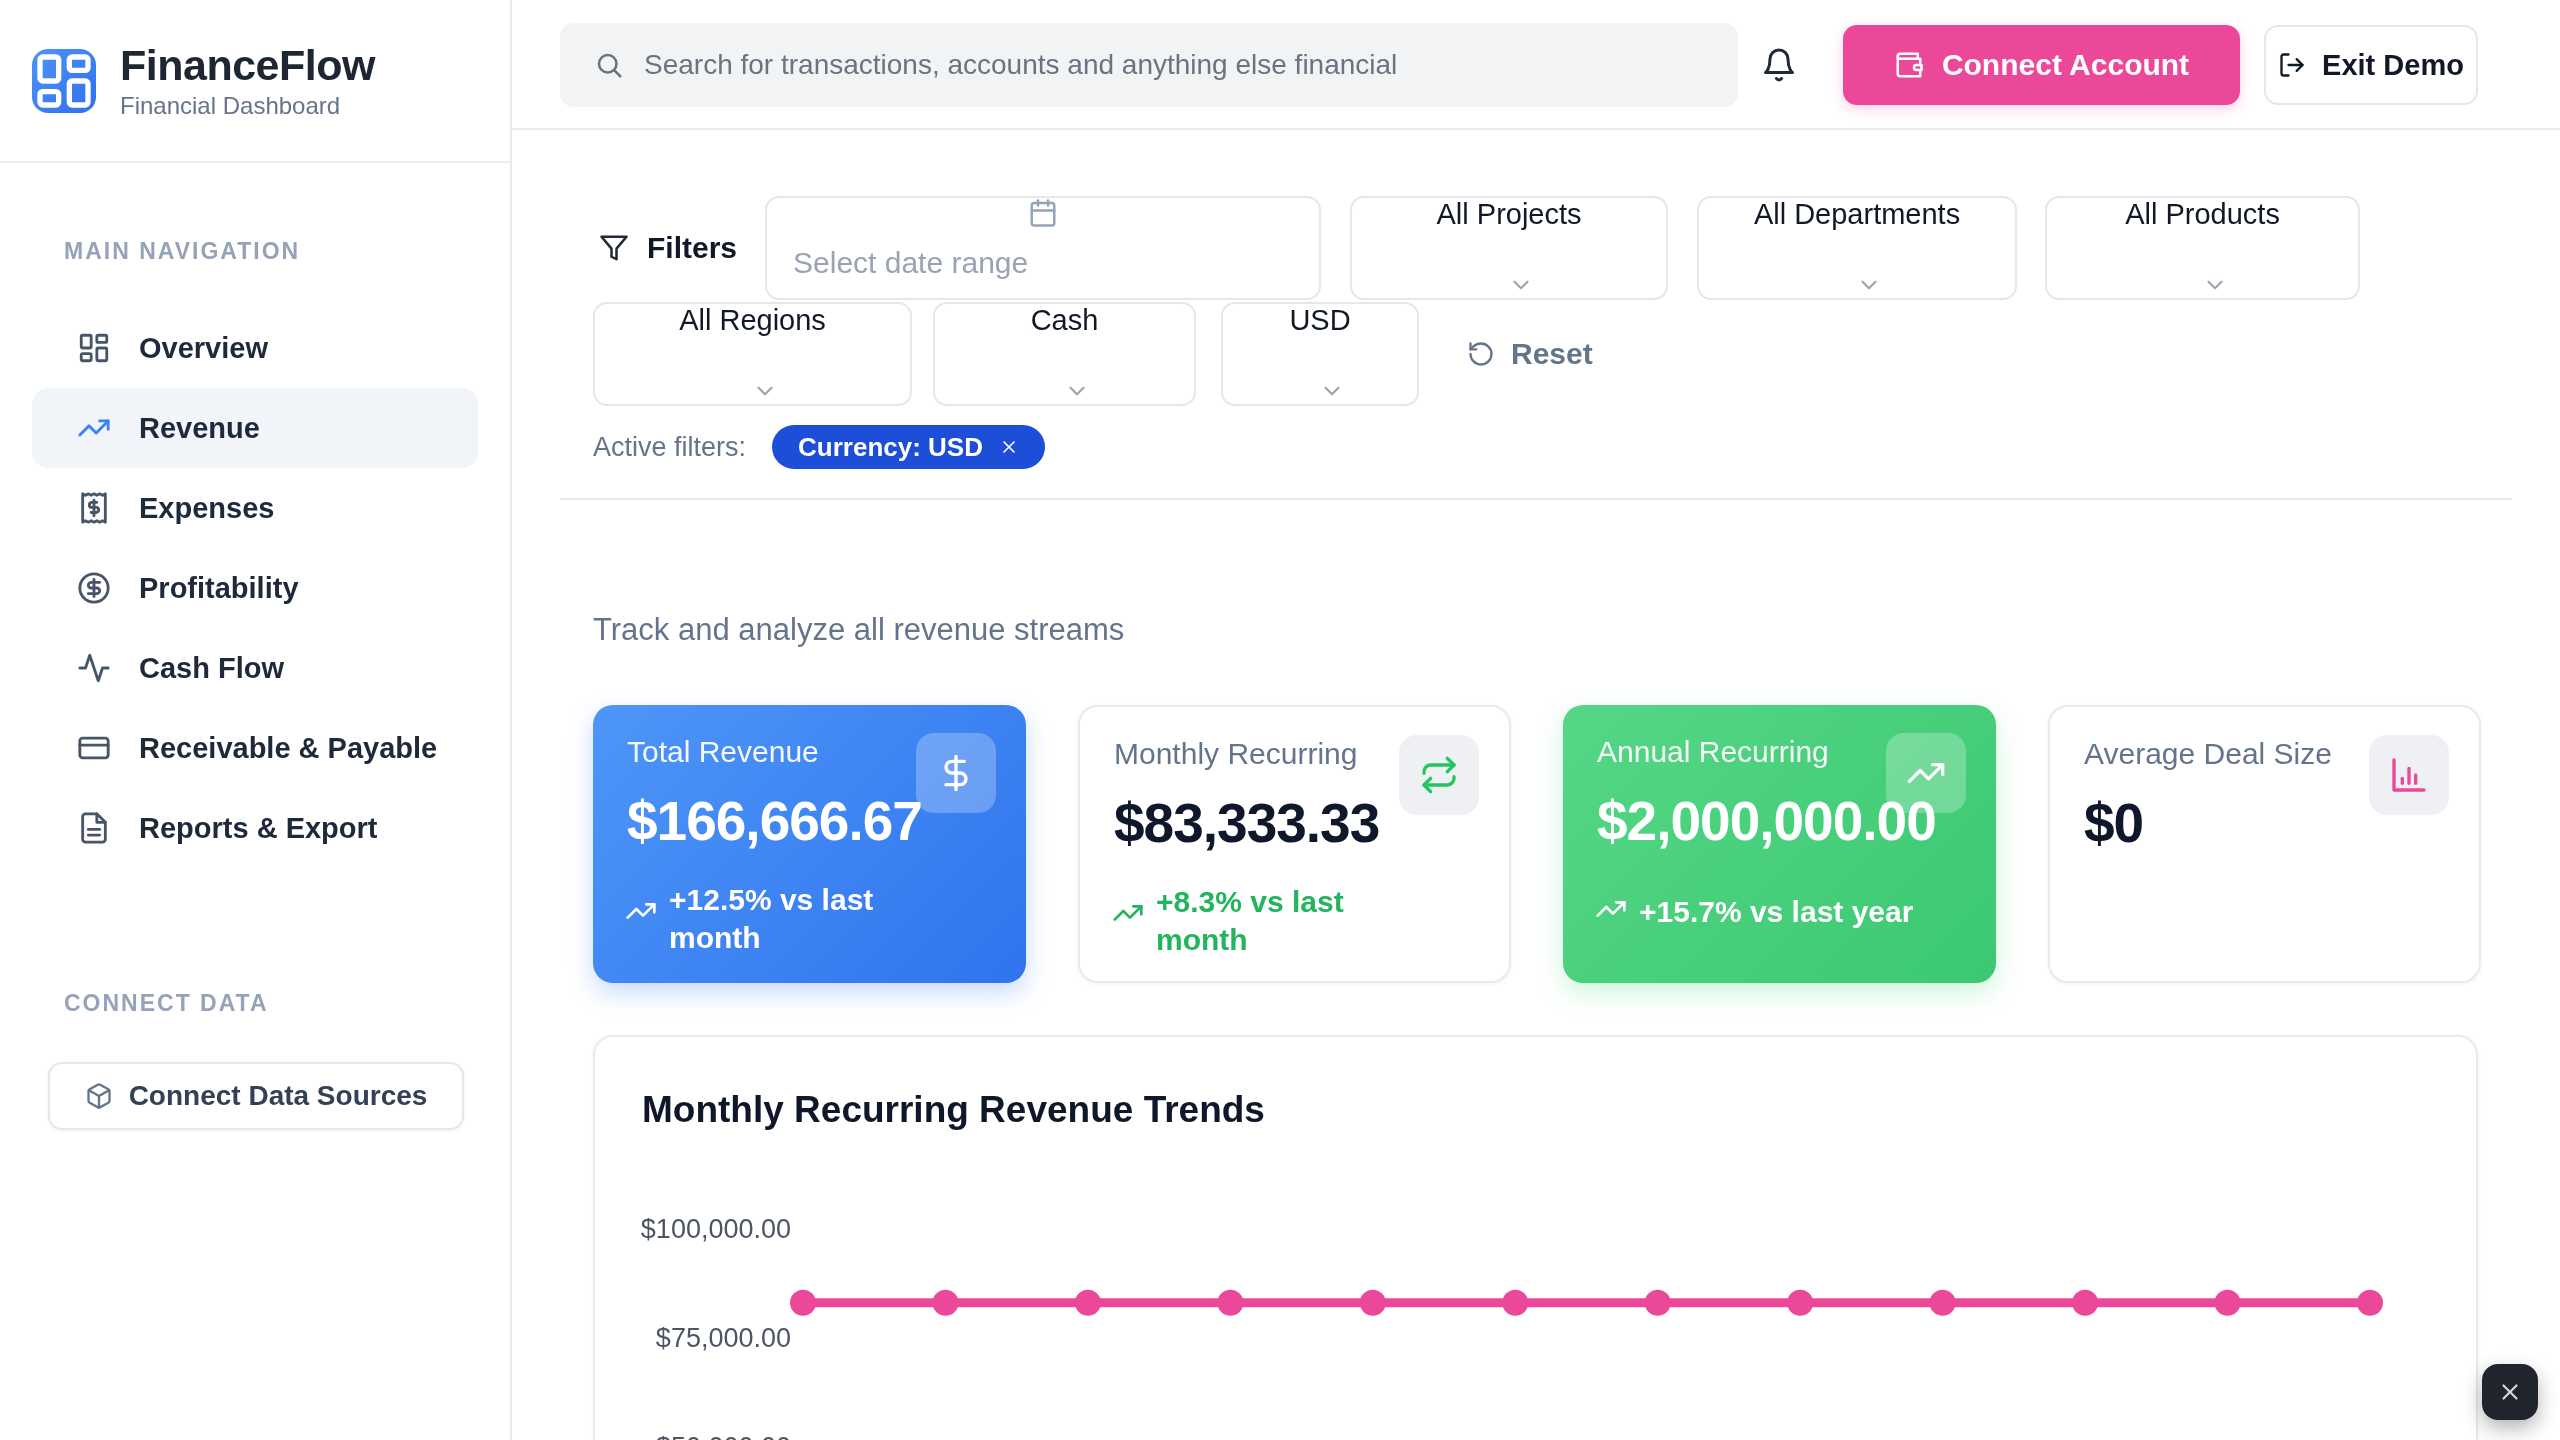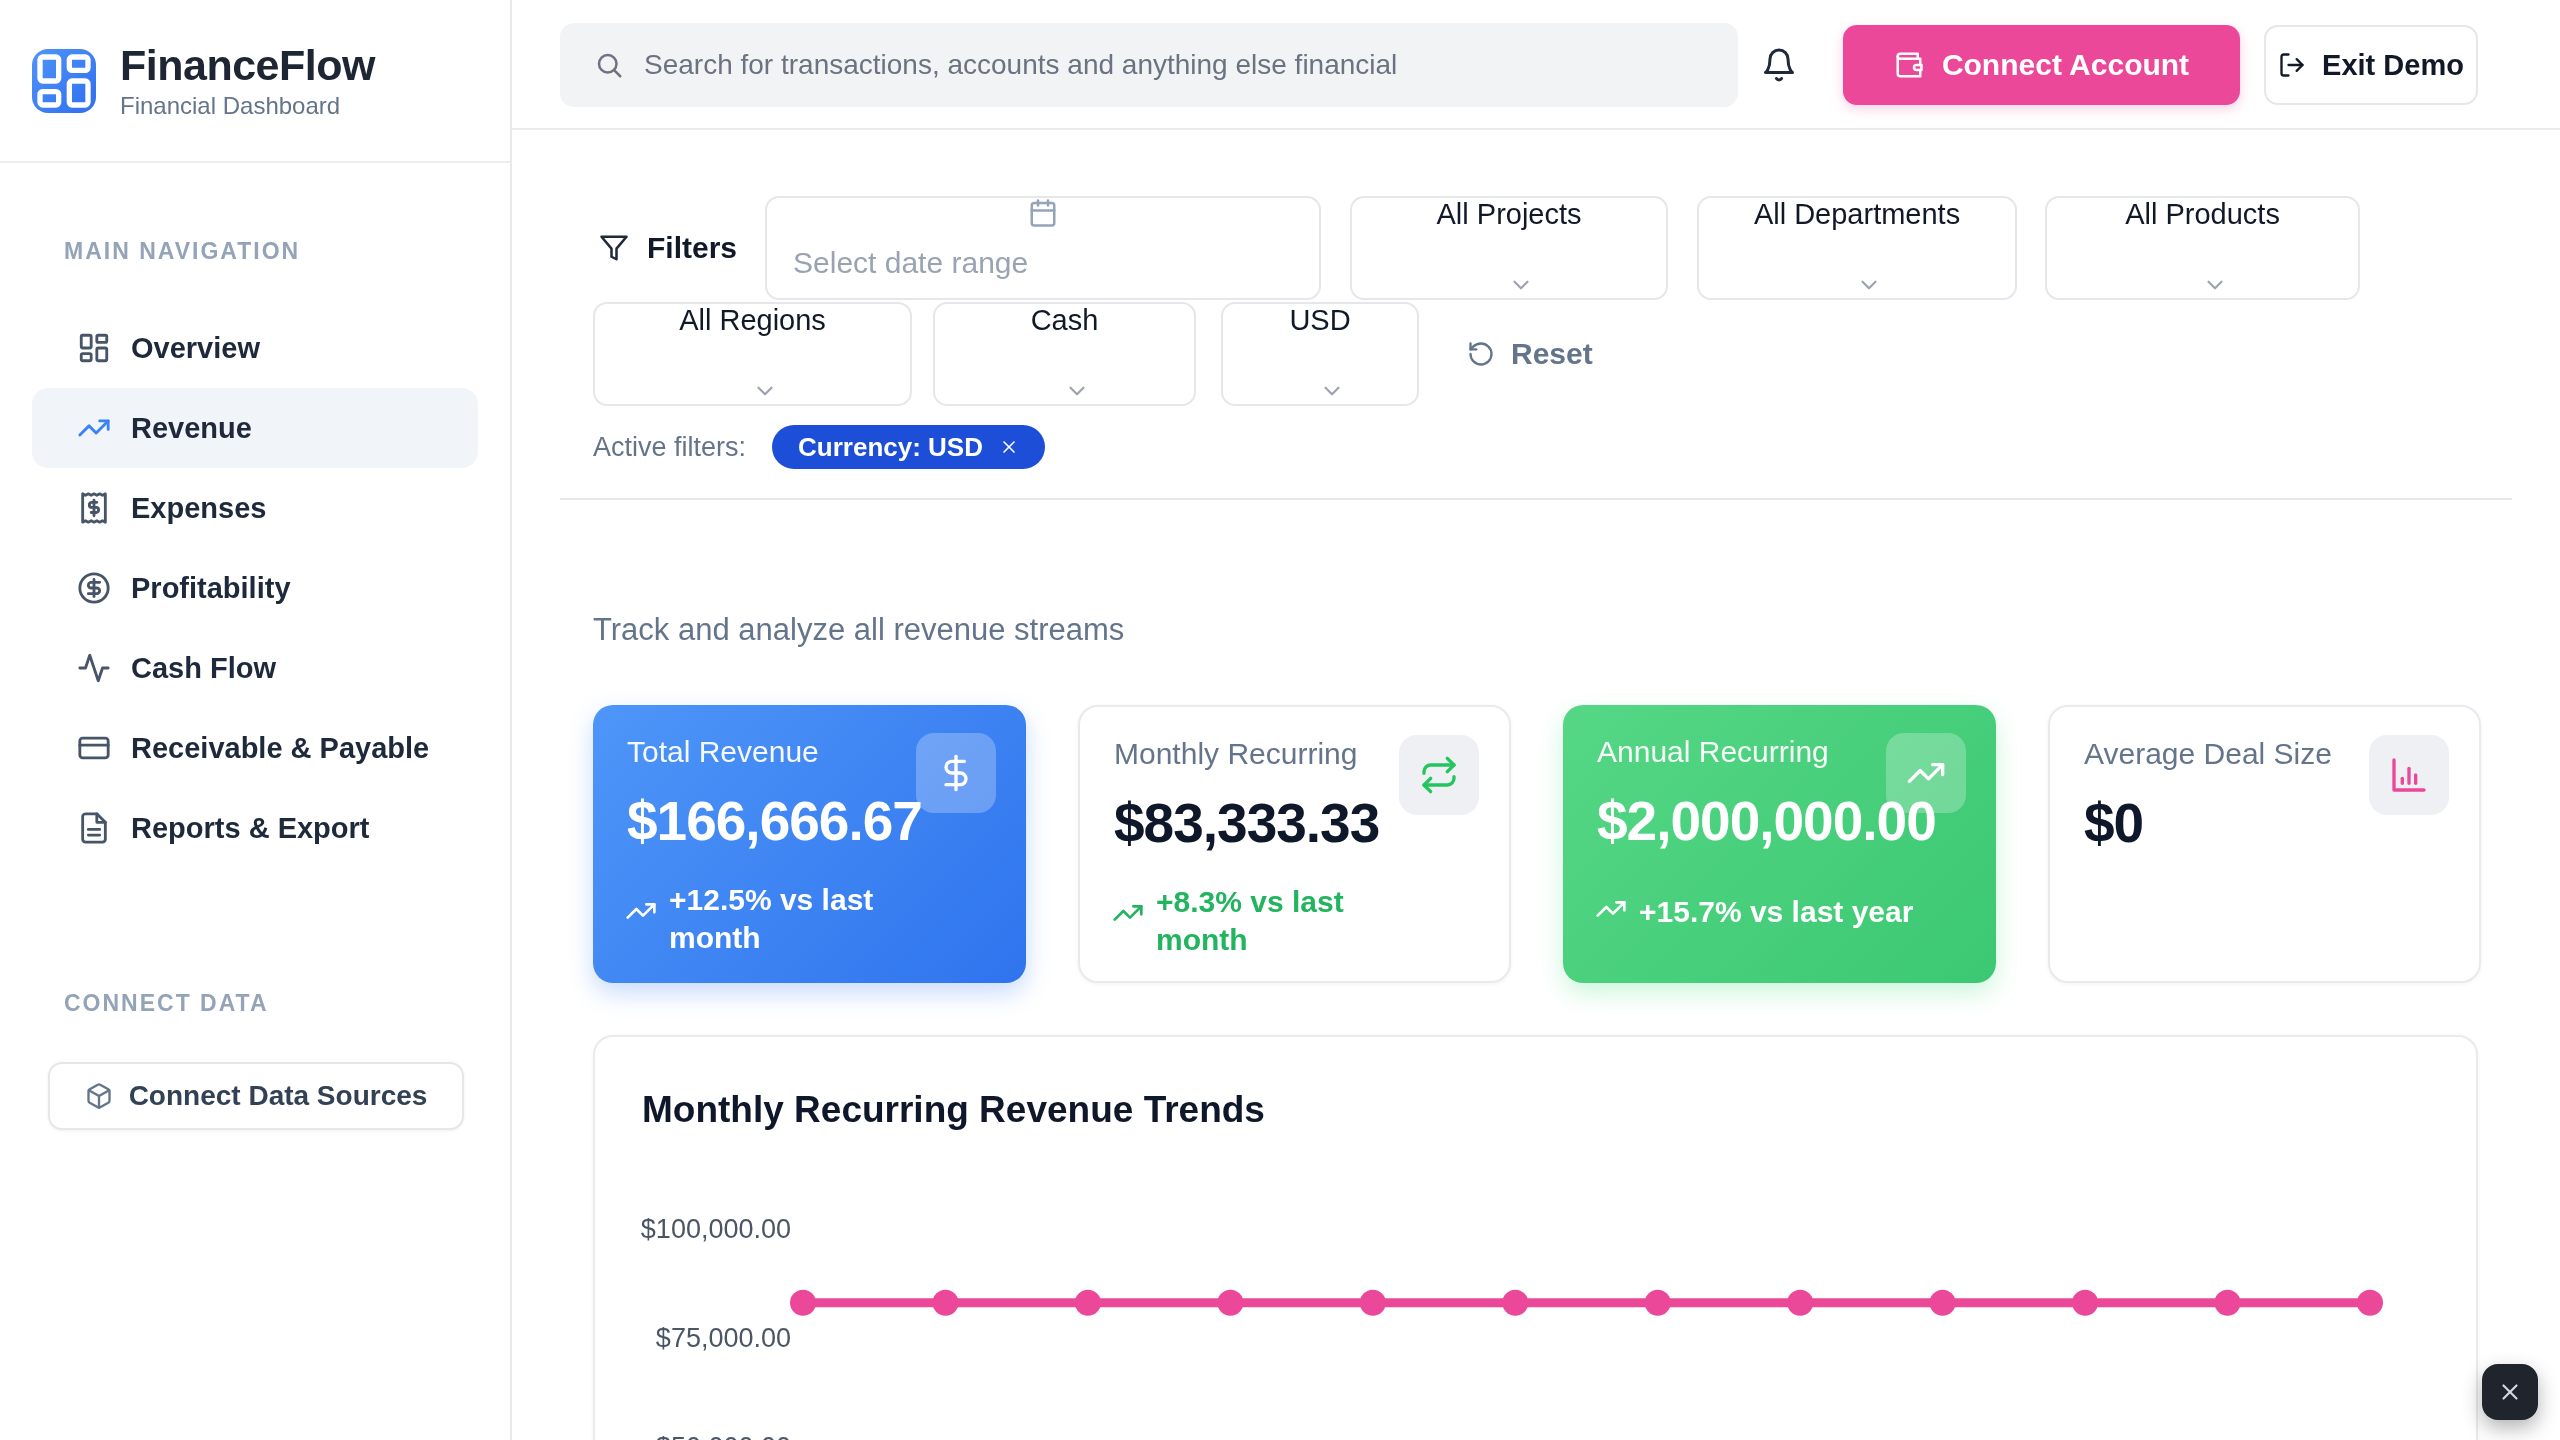--- a/index.html
+++ b/index.html
@@ -8,21 +8,21 @@
 
   
   .sidebar { position:absolute; left:0; top:0; width:512px; height:1440px; background:#fff; border-right:2px solid #e8eaee; }
   .brand { height:163px; border-bottom:2px solid #eceef2; display:flex; align-items:center; gap:24px; padding:0 32px; }
   .logo { width:64px; height:64px; border-radius:16px; background:linear-gradient(135deg,#4f94f8,#2f6fee); display:flex; align-items:center; justify-content:center; flex:none; }
   .logo svg { width:36px; height:36px; color:#fff; }
   .brand-name { font-size:43px; font-weight:800; color:#1e2533; letter-spacing:-0.5px; line-height:48px; }
   .brand-sub { font-size:24px; color:#64748b; margin-top:3px; }
   .side-heading { position:absolute; left:64px; font-size:23px; font-weight:700; letter-spacing:2px; color:#94a3b8; }
   .nav { position:absolute; left:32px; right:32px; top:308px; }
-  .nav-item { height:80px; display:flex; align-items:center; gap:20px; padding:0 45px; border-radius:16px; cursor:pointer; }
+  .nav-item { height:80px; display:flex; align-items:center; gap:28px; padding:0 45px; border-radius:16px; cursor:pointer; }
   .nav-item.active { background:#f1f4f8; }
   .nav-ic { width:34px; height:34px; color:#475569; flex:none; }
   .nav-item.active .nav-ic { color:#3b82f6; }
   .nav-label { font-size:29px; font-weight:600; color:#1e293b; white-space:nowrap; }
   .connect-btn { position:absolute; left:48px; top:1062px; width:416px; height:68px; background:#fff; border:2px solid #e5e7eb; border-radius:14px; display:flex; align-items:center; justify-content:center; gap:16px; cursor:pointer; box-shadow:0 1px 3px rgba(0,0,0,.06); }
   .connect-btn .i { width:28px; height:28px; color:#64748b; }
   .connect-btn span.txt { font-size:28px; font-weight:600; color:#334155; }
 
   
   .topbar { position:absolute; left:512px; top:0; width:2048px; height:130px; background:#fff; border-bottom:2px solid #e8eaee; }

